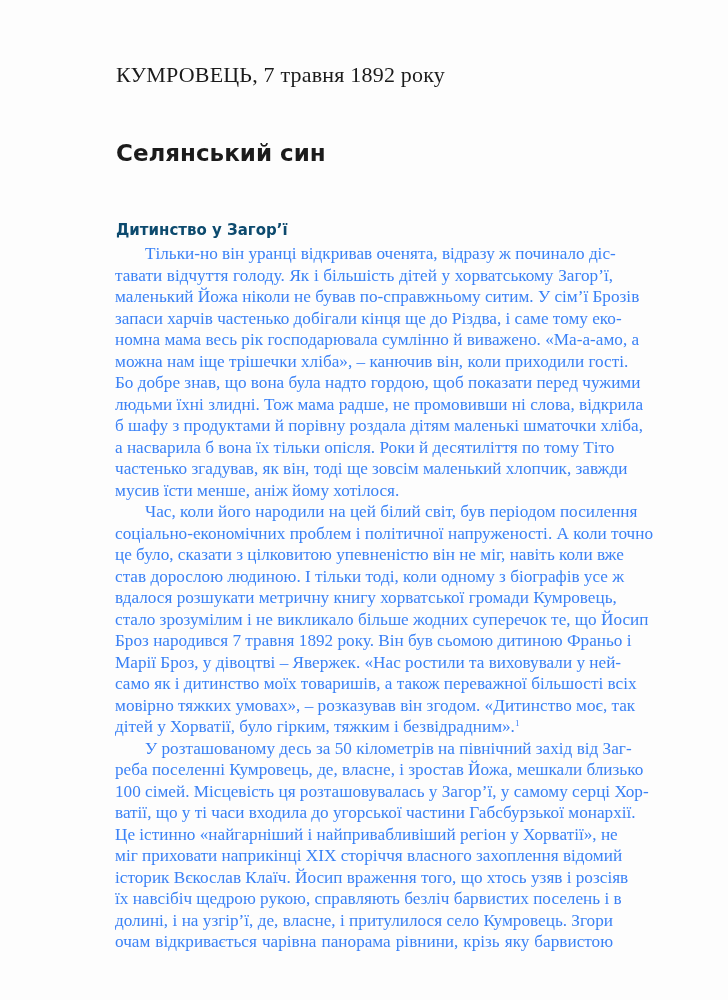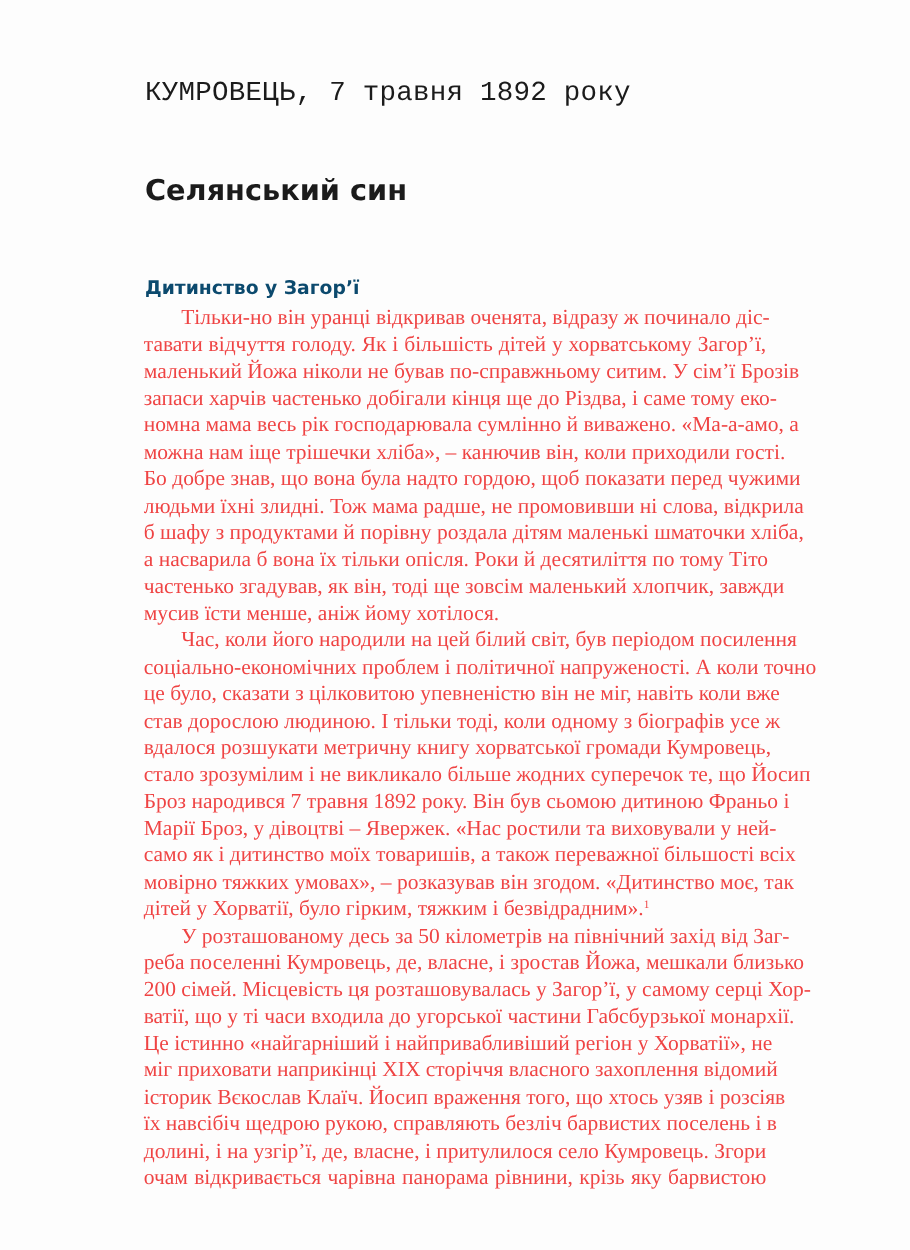--- a/index.html
+++ b/index.html
@@ -1,36 +1,36 @@
 <!DOCTYPE html>
 <html><head>
 <meta charset="utf-8">
 <style>
   html, body { margin: 0; padding: 0; background: #ffffff; }
   body { width: 728px; height: 1000px; position: relative; overflow: hidden; }
   .page { position: absolute; left: 0; top: 0; width: 728px; height: 1000px; background: #fdfdfd; }
   .chapter-place {
     position: absolute; left: 116px; top: 62px;
-    font-family: Liberation Mono, monospace; font-size: 22px; color: #1b1b1b;
+    font-family: Liberation Serif, serif; font-size: 22px; color: #1b1b1b;
     letter-spacing: 0.2px; white-space: nowrap;
   }
   .chapter-title {
     position: absolute; left: 116px; top: 96px;
     font-family: "DejaVu Sans", sans-serif; font-size: 23px; font-weight: bold; color: #1b1b1b;
     white-space: nowrap;
     margin-top: 44px;
   }
   .section-heading {
     position: absolute; left: 116px; top: 221px;
     font-family: "DejaVu Sans", sans-serif; font-size: 15px; font-weight: bold; color: #0c4a6e;
     white-space: nowrap;
   }
   .body {
     position: absolute; left: 115px; top: 243px; width: 498px;
-    font-family: "Liberation Serif", serif; font-size: 17.2px; color: #ef4444;
+    font-family: "Liberation Serif", serif; font-size: 17.2px; color: #3b82f6;
   }
   .line {
     height: 21.5px; line-height: 21.5px; white-space: nowrap;
     text-align: justify; text-align-last: justify;
     display: block; overflow: visible;
   }
   .line.last { text-align-last: left; }
   .line.indent { padding-left: 30px; }
   sup { font-size: 9px; line-height: 0; vertical-align: 6px; }
 </style>
@@ -66,21 +66,21 @@
       <span class="line">стало зрозумілим і не викликало більше жодних суперечок те, що Йосип</span>
       <span class="line">Броз народився 7 травня 1892 року. Він був сьомою дитиною Франьо і</span>
       <span class="line">Марії Броз, у дівоцтві – Явержек. «Нас ростили та виховували у ней-</span>
       <span class="line">само як і дитинство моїх товаришів, а також переважної більшості всіх</span>
       <span class="line">мовірно тяжких умовах», – розказував він згодом. «Дитинство моє, так</span>
       <span class="line last"><span>дітей у Хорватії, було гірким, тяжким і безвідрадним».</span><sup>1</sup></span>
     </div>
     <div>
       <span class="line indent">У розташованому десь за 50 кілометрів на північний захід від Заг-</span>
       <span class="line">реба поселенні Кумровець, де, власне, і зростав Йожа, мешкали близько</span>
-      <span class="line">200 сімей. Місцевість ця розташовувалась у Загор’ї, у самому серці Хор-</span>
+      <span class="line">100 сімей. Місцевість ця розташовувалась у Загор’ї, у самому серці Хор-</span>
       <span class="line">ватії, що у ті часи входила до угорської частини Габсбурзької монархії.</span>
       <span class="line">Це істинно «найгарніший і найпривабливіший регіон у Хорватії», не</span>
       <span class="line">міг приховати наприкінці XIX сторіччя власного захоплення відомий</span>
       <span class="line">історик Вєкослав Клаїч. Йосип враження того, що хтось узяв і розсіяв</span>
       <span class="line">їх навсібіч щедрою рукою, справляють безліч барвистих поселень і в</span>
       <span class="line">долині, і на узгір’ї, де, власне, і притулилося село Кумровець. Згори</span>
       <span class="line">очам відкривається чарівна панорама рівнини, крізь яку барвистою</span>
     </div>
   </div>
 </div>

